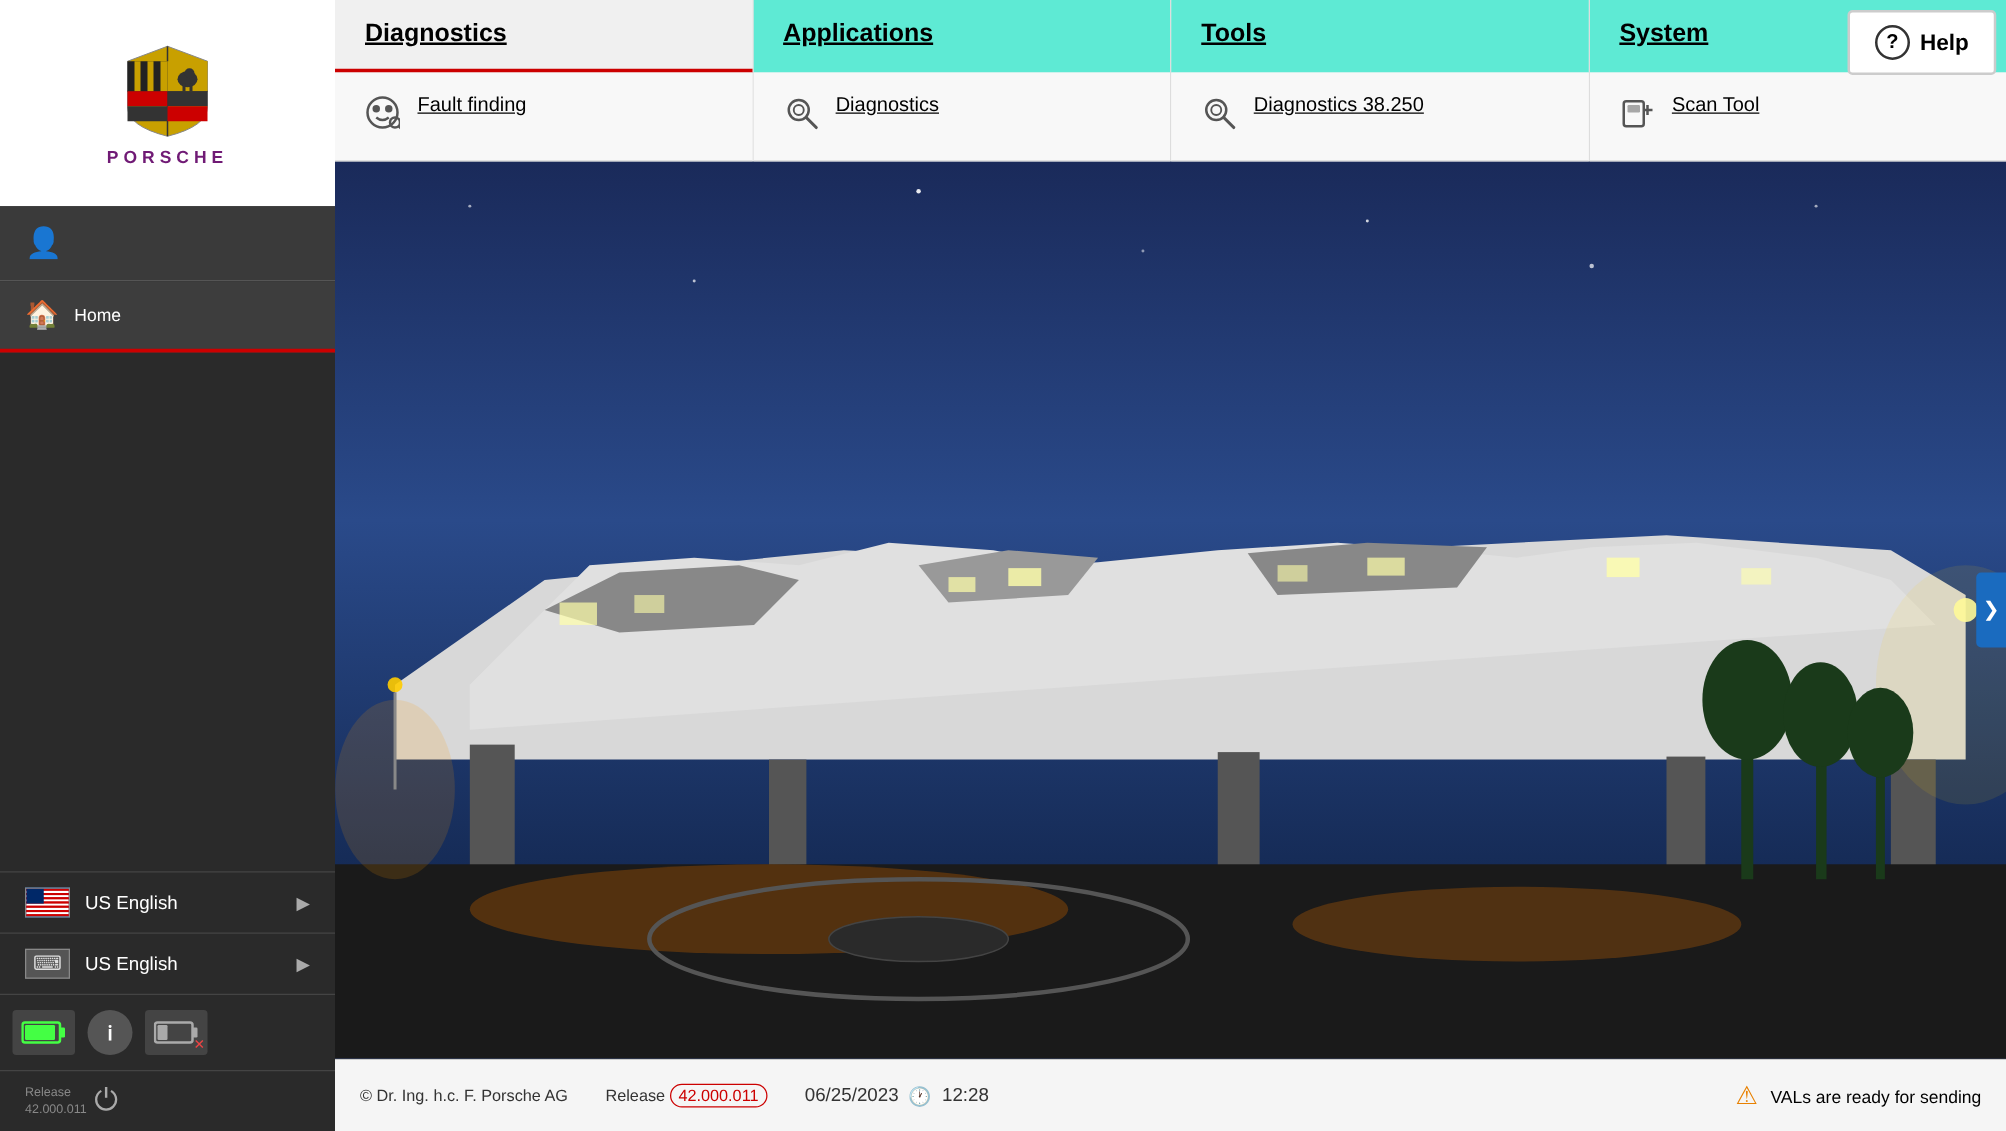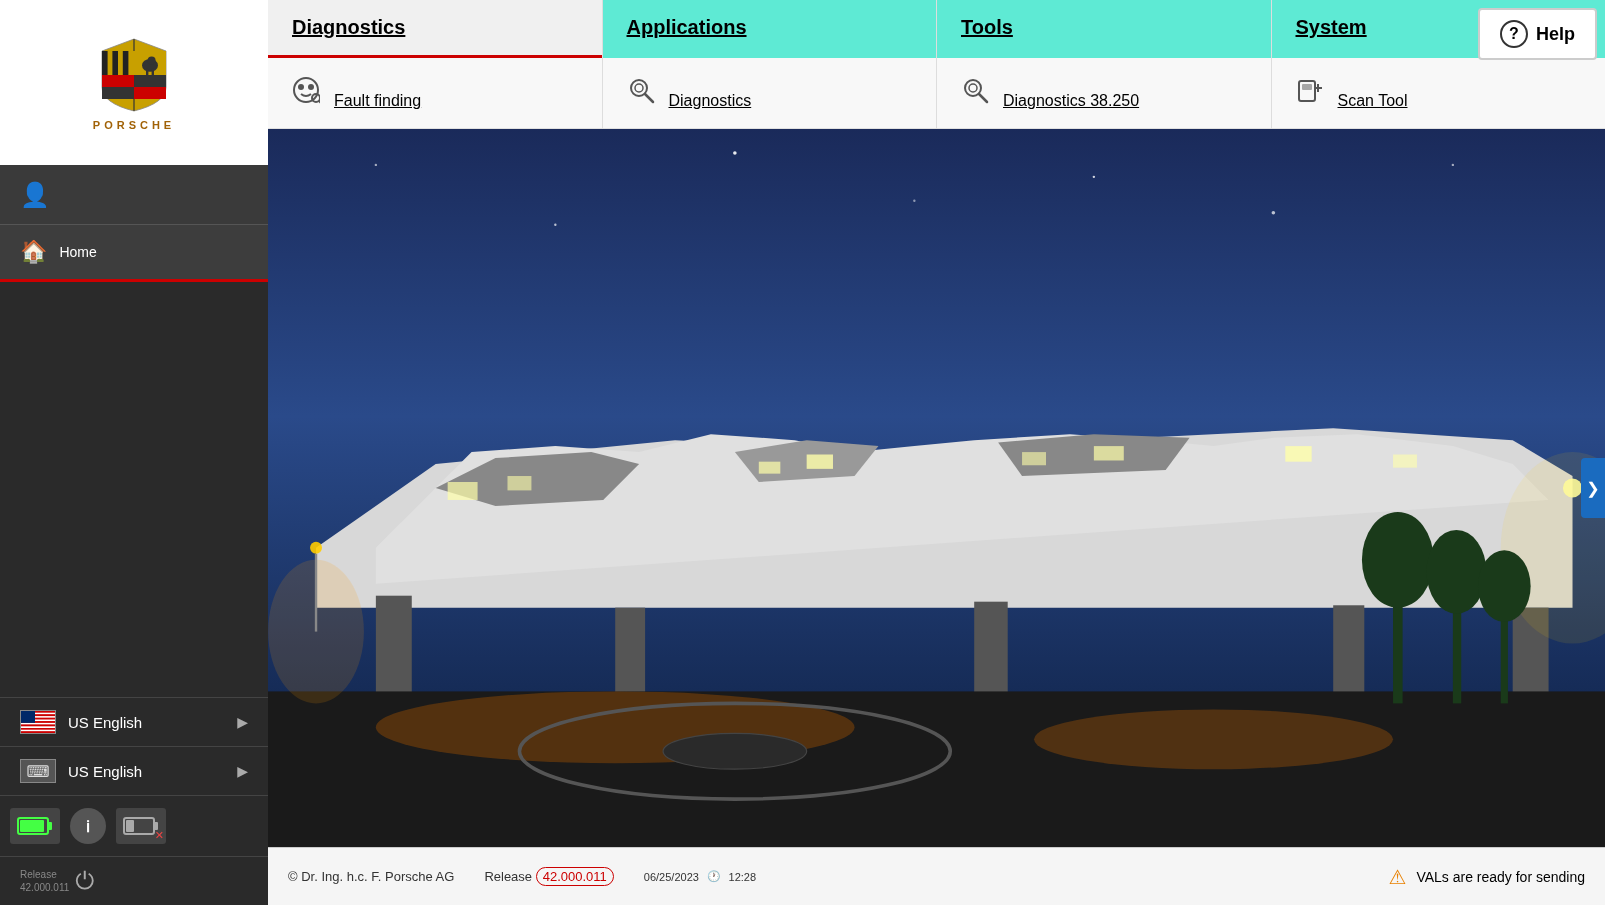--- a/index.html
+++ b/index.html
@@ -254,21 +254,21 @@
       cursor: pointer;
       border-bottom: 3px solid transparent;
     }
     .nav-header.active {
       border-bottom: 3px solid #c00;
       background: #f0f0f0;
     }
 
     .nav-item {
       display: flex;
-      align-items: flex-end;
+      align-items: flex-start;
       gap: 14px;
       padding: 18px 24px;
       font-size: 16px;
       cursor: pointer;
       background: #f8f8f8;
       border-bottom: 1px solid #e0e0e0;
     }
     .nav-item-icon {
       font-size: 22px;
       color: #555;
@@ -301,21 +301,21 @@
       font-size: 13px;
       color: #333;
     }
     .status-release-num {
       border: 1px solid #c00;
       border-radius: 10px;
       padding: 1px 6px;
       color: #c00;
     }
     .status-date {
-      font-size: 11px;
+      font-size: 15px;
       color: #333;
       display: flex;
       align-items: center;
       gap: 8px;
     }
     .status-vals {
       display: flex;
       align-items: center;
       gap: 10px;
       margin-left: auto;
@@ -350,23 +350,23 @@
       width: 100%;
       height: 100%;
     }
 
     
     .porsche-crest {
       width: 80px;
       height: 80px;
     }
     .porsche-wordmark {
-      font-size: 11px;
+      font-size: 14px;
       letter-spacing: 4px;
-      color: #a16207;
+      color: #701a75;
       font-weight: bold;
       margin-top: 4px;
     }
   </style>
 </head>
 <body>
 
 <div style="width:1605px;height:905px;display:flex;flex-direction:column;position:relative;overflow:hidden;">
 
   <div class="top-bar">

